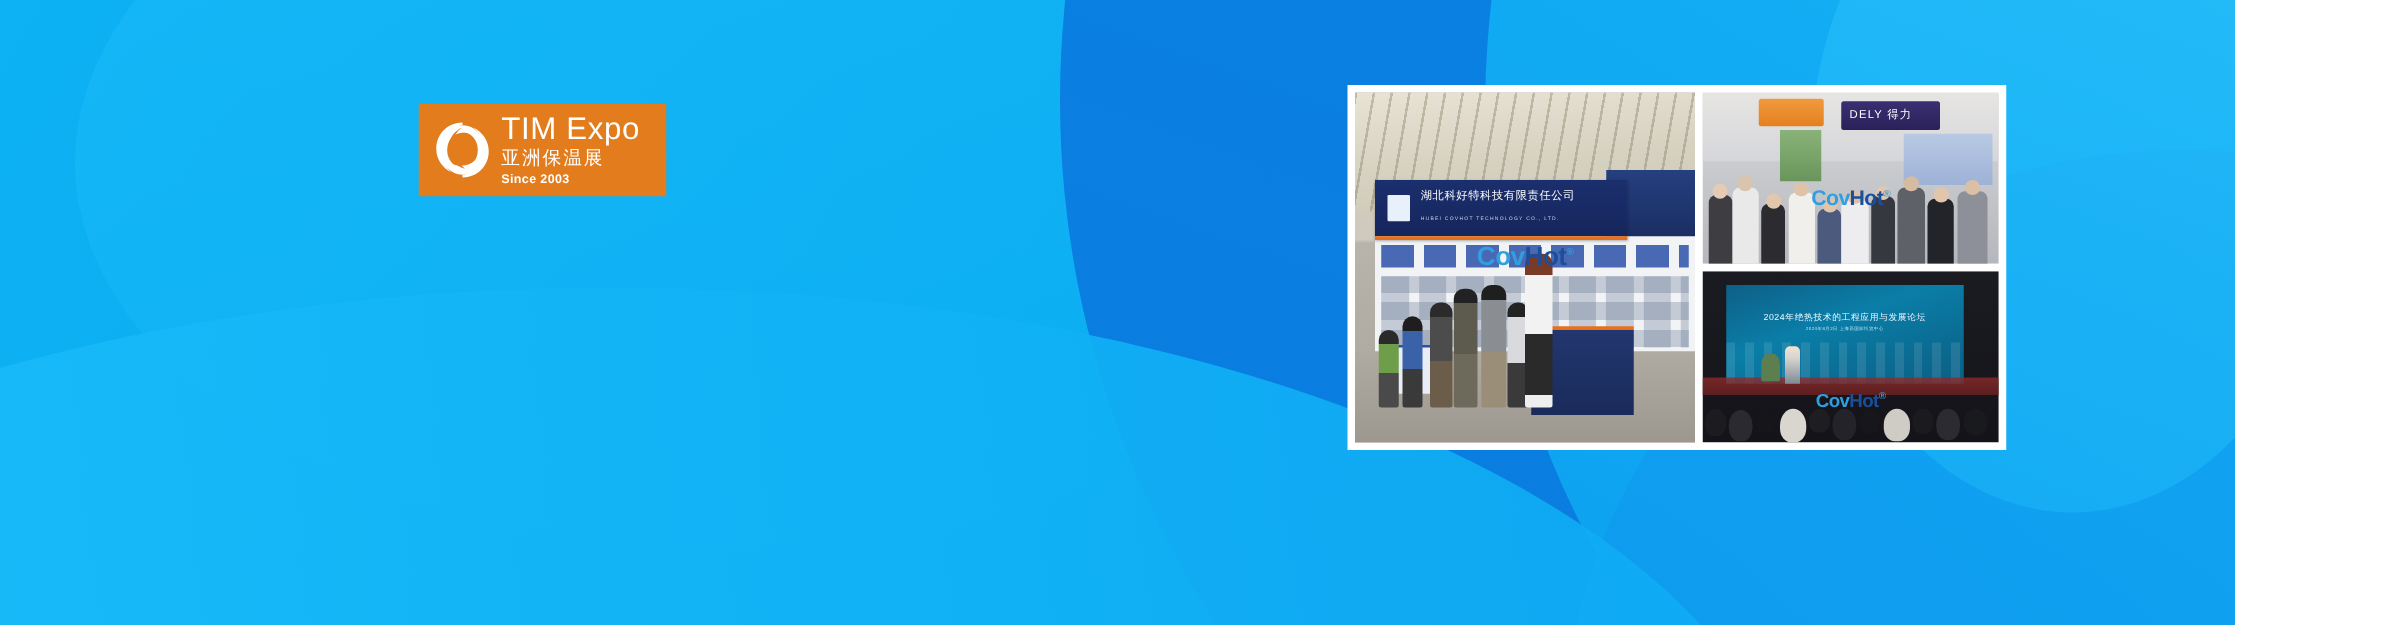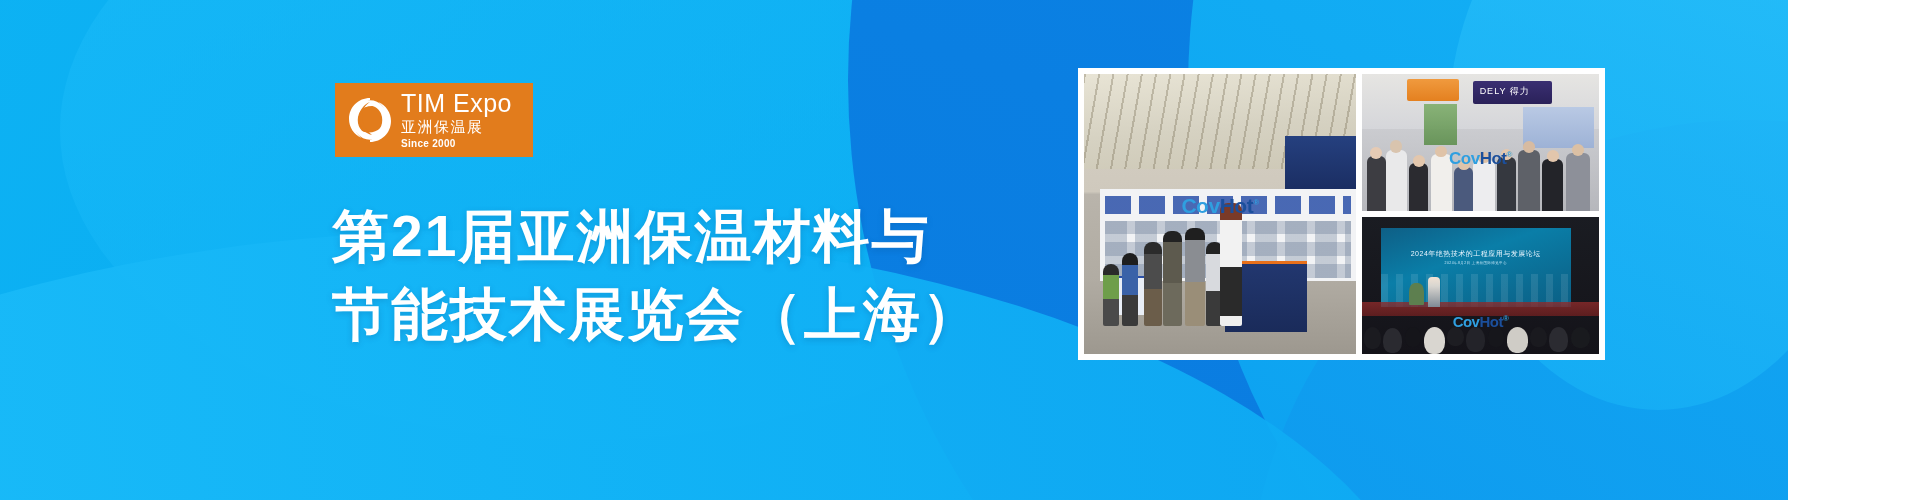--- a/index.html
+++ b/index.html
@@ -379,38 +379,39 @@
           <path fill="#ffffff" d="M50 6C27 6 8 24 8 48c0 17 10 31 25 38-9-7-14-17-14-29 0-20 15-35 35-35 4 0 8 .6 11 1.7-5-6-12-11-20-13 2-.3 3-.4 5-.4z"></path>
           <path fill="#ffffff" d="M50 94c23 0 42-18 42-42 0-17-10-31-25-38 9 7 14 17 14 29 0 20-15 35-35 35-4 0-8-.6-11-1.7 5 6 12 11 20 13-2 .3-3 .4-5 .4z"></path>
           <path fill="#ffffff" d="M62 20c12 5 20 16 20 29 0 18-14 31-32 31-11 0-20-5-26-13 7 5 15 8 24 8 18 0 31-13 31-29 0-11-6-20-17-26z"></path>
           <ellipse cx="50" cy="50" rx="30" ry="34" fill="none" stroke="#ffffff" stroke-width="11"></ellipse>
           <path fill="#e27c1c" d="M50 14c-10 6-16 17-16 30s8 26 20 36c-14-3-26-17-26-34 0-15 9-27 22-32z"></path>
         </svg>
       </span>
       <span class="logo-text">
         <span class="logo-en">TIM Expo</span>
         <span class="logo-cn">亚洲保温展</span>
-        <span class="logo-since">Since 2000</span>
+        <span class="logo-since">Since 2003</span>
       </span>
     </div>
 
 
-    <div class="headline">
-      <span class="headline-line">第21届亚洲保温材料与</span>
-      <span class="headline-line">节能技术展览会（上海）</span>
-    </div>
 
 
     <div class="collage">
 
       <div class="collage-left">
         <div class="photo p1-bg">
           <div class="p1-roof"></div>
           <div class="p1-side"></div>
           <div class="p1-wall"></div>
+          <div class="p1-banner">
+            <span class="p1-banner-logo"></span>
+            <span class="p1-banner-txt">湖北科好特科技有限责任公司</span>
+            <span class="p1-banner-sub">HUBEI COVHOT TECHNOLOGY CO., LTD.</span>
+          </div>
           <div class="p1-floor"></div>
           <div class="p1-counter"></div>
           <div class="p1-counter2"></div>
 
           <div class="p1-person" style="left:7%;width:6%;height:22%;background:linear-gradient(180deg,#2a2a2a 0 18%,#6e9e4a 18% 56%,#4a4a4a 56% 100%);"></div>
           <div class="p1-person" style="left:14%;width:6%;height:26%;background:linear-gradient(180deg,#1e1e1e 0 16%,#3a62a8 16% 58%,#3a3a3a 58% 100%);"></div>
           <div class="p1-person" style="left:22%;width:6.5%;height:30%;background:linear-gradient(180deg,#2b2b2b 0 14%,#4c4c4c 14% 56%,#6b5d4a 56% 100%);"></div>
           <div class="p1-person" style="left:29%;width:7%;height:34%;background:linear-gradient(180deg,#222 0 12%,#5d5a4e 12% 55%,#6d6a5c 55% 100%);"></div>
           <div class="p1-person" style="left:37%;width:7.5%;height:35%;background:linear-gradient(180deg,#1f1f1f 0 12%,#8a8d92 12% 55%,#9a8e78 55% 100%);"></div>
           <div class="p1-person" style="left:45%;width:6%;height:30%;background:linear-gradient(180deg,#232323 0 14%,#d8dade 14% 58%,#3a3a3a 58% 100%);"></div>

